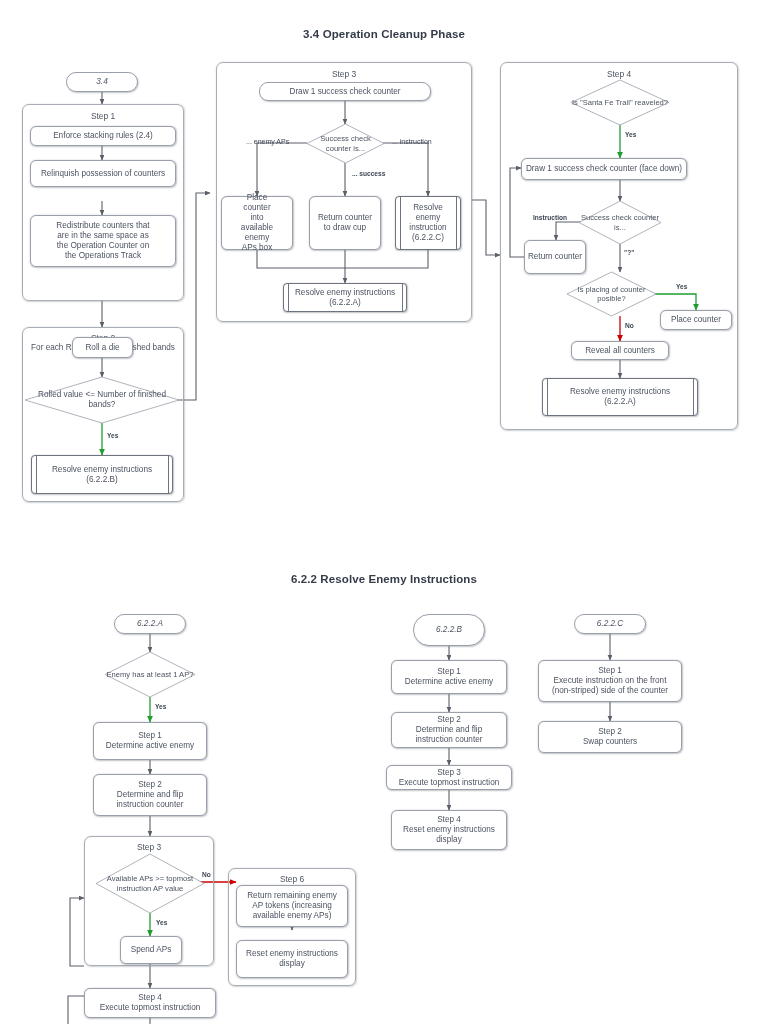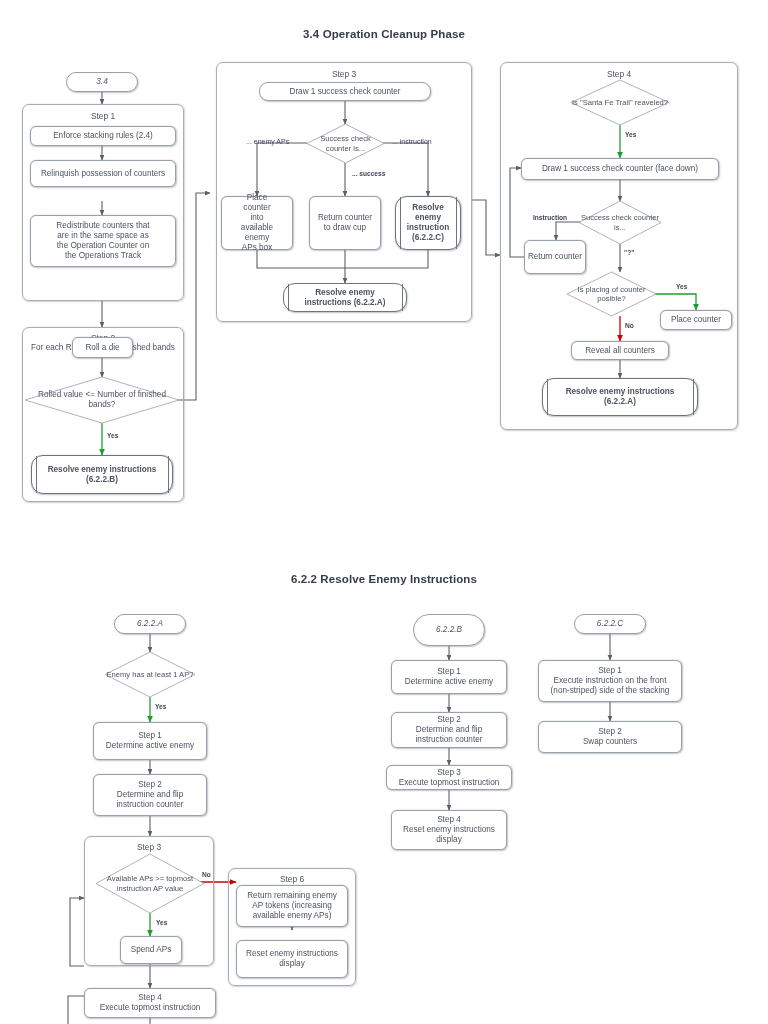--- a/index.html
+++ b/index.html
@@ -28,23 +28,22 @@
     border:0.8px solid #9aa0ab;border-radius:6px;
     box-shadow:0.7px 0.9px 1.6px rgba(120,125,135,.45);
   }
   .term{
     border:0.8px solid #9aa0ab;border-radius:999px;
     box-shadow:0.7px 0.9px 1.6px rgba(120,125,135,.45);
     font-style:italic;
   }
   
   .sub{
-    border:0.8px solid #6d7380;border-radius:12px;
+    border:0.8px solid #6d7380;border-radius:4px;
     box-shadow:0.7px 0.9px 1.6px rgba(120,125,135,.45);
-    font-weight:bold;
   }
   .sub:before,.sub:after{
     content:"";position:absolute;top:0;bottom:0;width:0px;
     border-left:0.8px solid #6d7380;
   }
   .sub:before{left:3.5px;}
   .sub:after{right:3.5px;}
 
   
   .group{
@@ -249,21 +248,21 @@
   </div>
 
   <div class="dec" style="left:571px;top:80px;width:98px;height:45px;">
     <svg width="98" height="45">
         <polygon points="49,0 98,22.5 49,45 0,22.5" fill="#ffffff" stroke="#9aa0ab" stroke-width="0.8"></polygon>
       </svg>
     <div class="dtext" style="font-size:7.6px;">Is "Santa Fe Trail" reaveled?</div>
   </div>
   <div class="lbl" style="left:625px;top:131px;">Yes</div>
 
-  <div class="node proc" style="left:521px;top:158px;width:198px;height:22px;">Draw 1 success check counter (face down)</div>
+  <div class="node proc" style="left:521px;top:158px;width:166px;height:22px;">Draw 1 success check counter (face down)</div>
 
   <div class="dec" style="left:579px;top:201px;width:82px;height:43px;">
     <svg width="82" height="43">
         <polygon points="41,0 82,21.5 41,43 0,21.5" fill="#ffffff" stroke="#9aa0ab" stroke-width="0.8"></polygon>
       </svg>
     <div class="dtext" style="font-size:7.6px;">Success check counter is...</div>
   </div>
   <div class="lbl" style="left:533px;top:214px;">Instruction</div>
 
   <div class="node proc" style="left:524px;top:240px;width:62px;height:34px;">Return counter</div>
@@ -350,21 +349,21 @@
 
   <div class="node proc" style="left:391px;top:810px;width:116px;height:40px;flex-direction:column;padding:0 6px;">
     <span>Step 4</span>
     <span>Reset enemy instructions display</span>
   </div>
 
   <div class="node term" style="left:574px;top:614px;width:72px;height:20px;">6.2.2.C</div>
 
   <div class="node proc" style="left:538px;top:660px;width:144px;height:42px;flex-direction:column;padding:0 5px;">
     <span>Step 1</span>
-    <span>Execute instruction on the front (non-striped) side of the stacking</span>
+    <span>Execute instruction on the front (non-striped) side of the counter</span>
   </div>
 
   <div class="node proc" style="left:538px;top:721px;width:144px;height:32px;flex-direction:column;">
     <span>Step 2</span>
     <span>Swap counters</span>
   </div>
 
 </div>
 
 </body></html>

